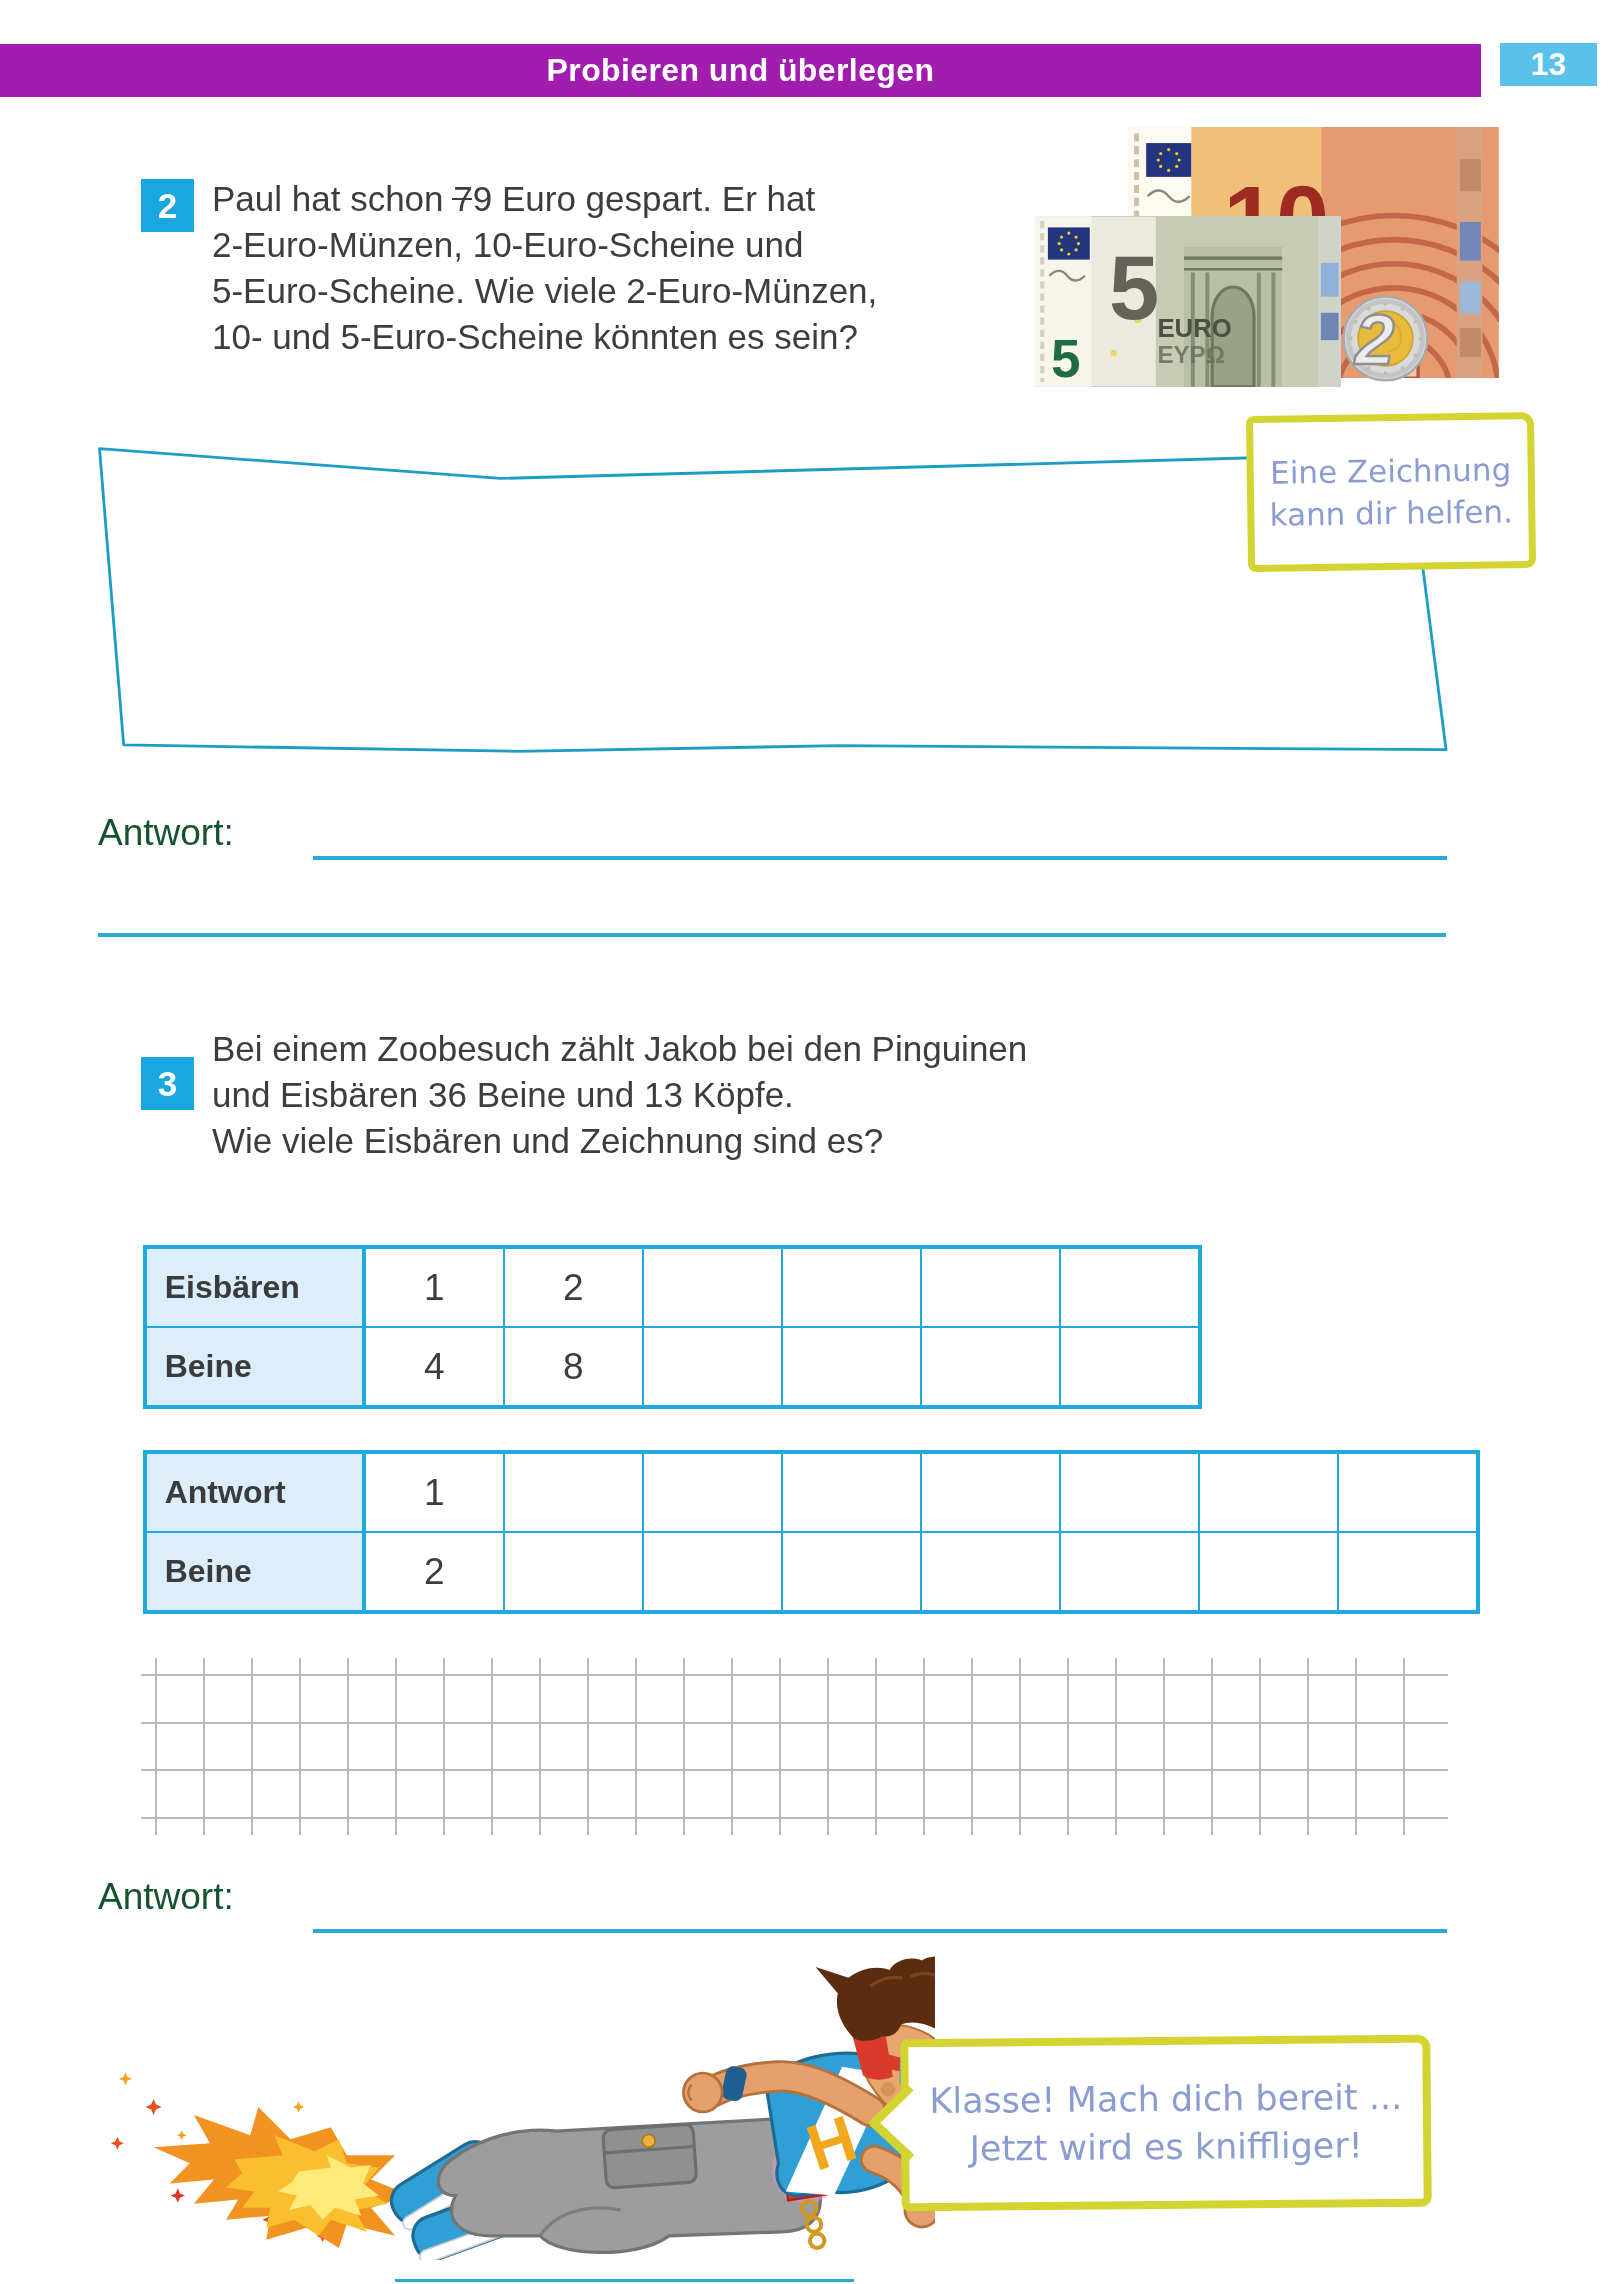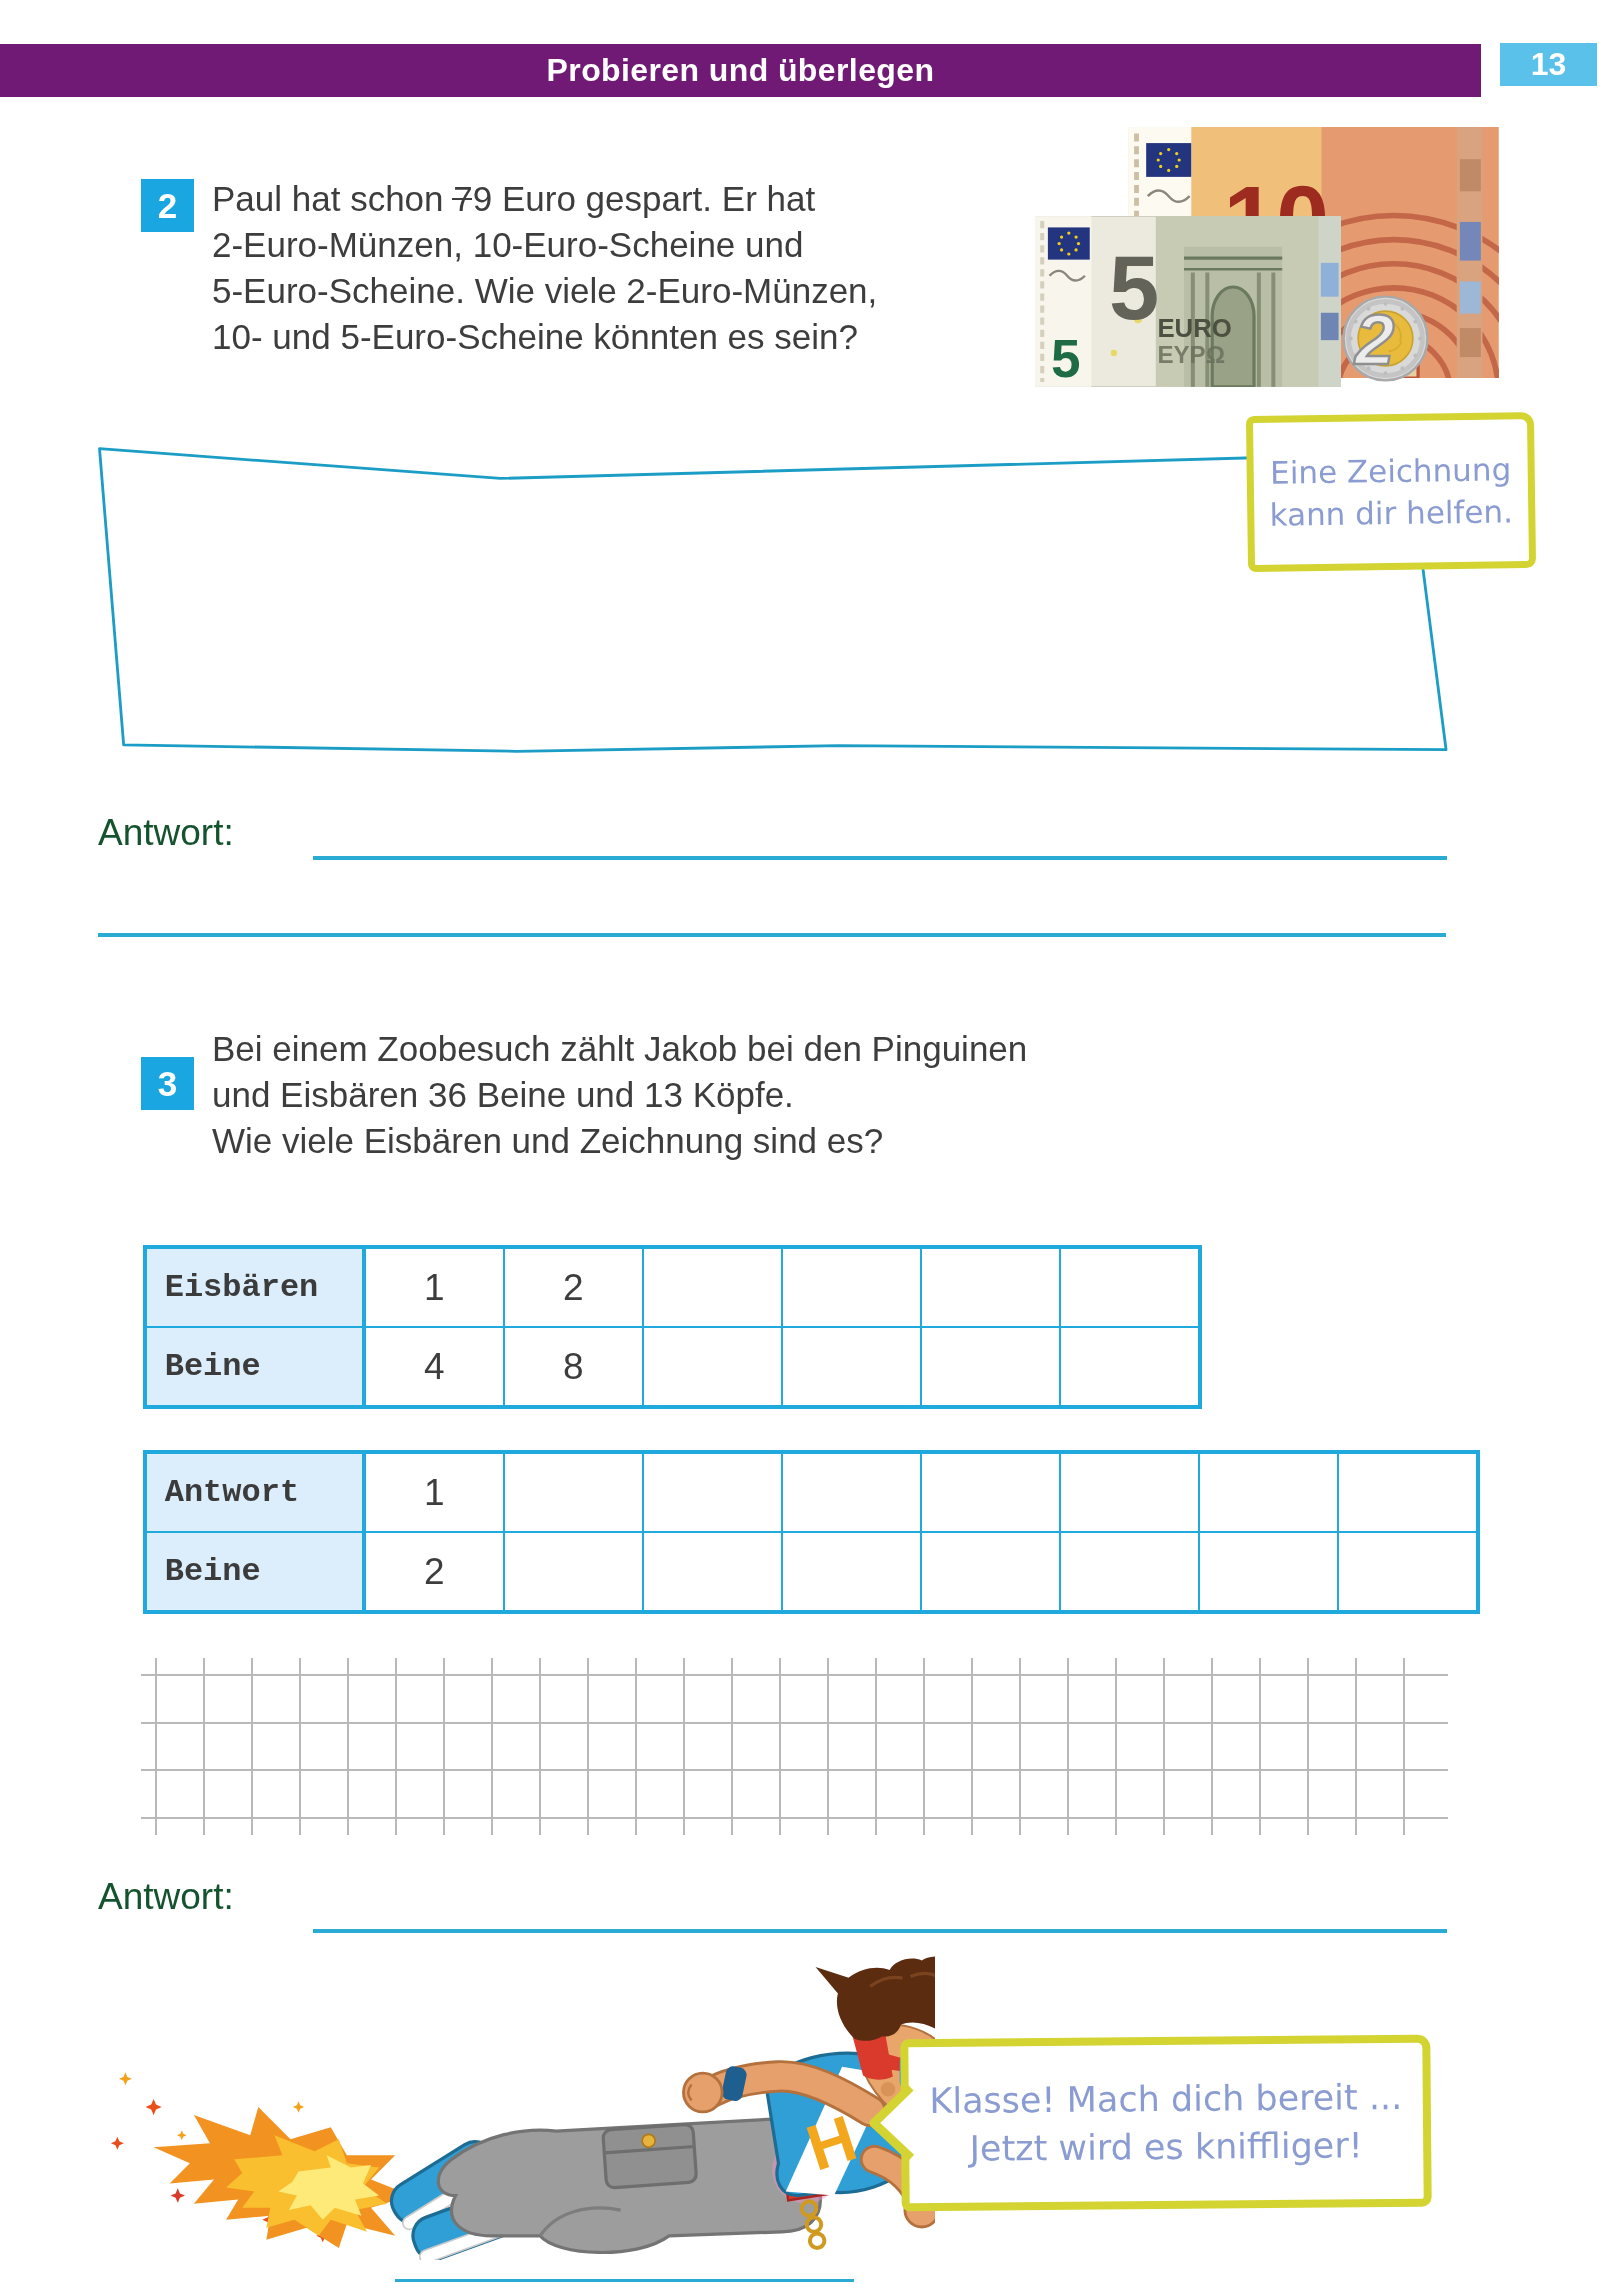--- a/index.html
+++ b/index.html
@@ -1,21 +1,21 @@
 <!DOCTYPE html>
 <html style="font-size:13px"><head>
 <meta charset="utf-8">
 <style>
   html,body{margin:0;padding:0;background:#ffffff;}
   #page{position:relative;width:1618px;height:2284px;background:#ffffff;overflow:hidden;
         font-family:"Liberation Sans",sans-serif;color:#3d3d3d;}
   .abs{position:absolute;}
 
   
-  .header-bar{left:0;top:44px;width:1481px;height:53px;background:#701a75;
+  .header-bar{left:0;top:44px;width:1481px;height:53px;background:#a21caf;
               display:flex;align-items:center;justify-content:center;}
   .header-title{color:#fff;font-weight:bold;font-size:32px;letter-spacing:0.4px;}
   .page-box{left:1500px;top:43px;width:97px;height:43px;background:#59c1ea;
             display:flex;align-items:center;justify-content:center;
             color:#fff;font-weight:bold;font-size:32px;}
 
   
   .badge{width:53px;height:53px;background:#1aa6e1;color:#fff;font-weight:bold;font-size:35px;
          display:flex;align-items:center;justify-content:center;}
   #badge2{left:141px;top:179px;}
@@ -44,21 +44,21 @@
   .tail{position:absolute;left:-40px;top:35px;}
 
   
   .ztable{border-collapse:collapse;position:absolute;table-layout:fixed;background:#fff;
           border:4px solid #1fa9dd;}
   #table1{left:143px;top:1245px;}
   #table2{left:143px;top:1450px;}
   .ztable td{border:2.4px solid #1fa9dd;height:77px;padding:0;text-align:center;
              font-size:37px;color:#3d3d3d;}
   .ztable td.th{width:197px;background:#dceefb;text-align:left;padding-left:17.7px;
-                font-weight:bold;font-size:32px;color:#3b3b3b;border-right-width:4px;font-family:Liberation Mono, monospace;}
+                font-weight:bold;font-size:32px;color:#3b3b3b;border-right-width:4px;}
   .ztable td.c{width:137px;}
   .green{color:#6fb14a;}
 
   
   #grid-v{left:155px;top:1658px;width:1291px;height:177px;
           background:repeating-linear-gradient(90deg,#b9b9b9 0 2px,transparent 2px 48px);}
   .grid-h{left:141px;width:1307px;height:2.4px;background:#b9b9b9;}
 
   
   #bottom-line{left:395px;top:2279px;width:459px;height:3.2px;background:#29abd4;}

